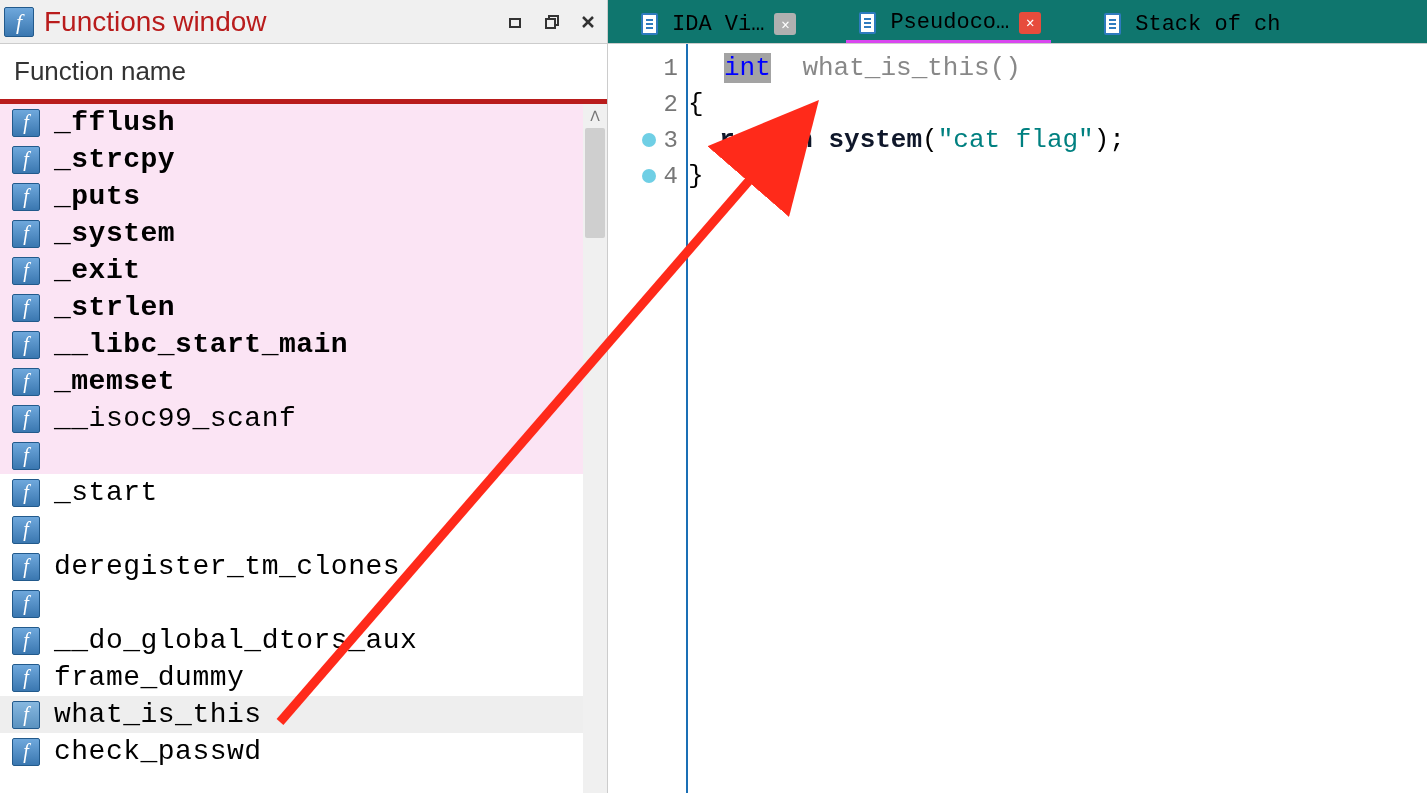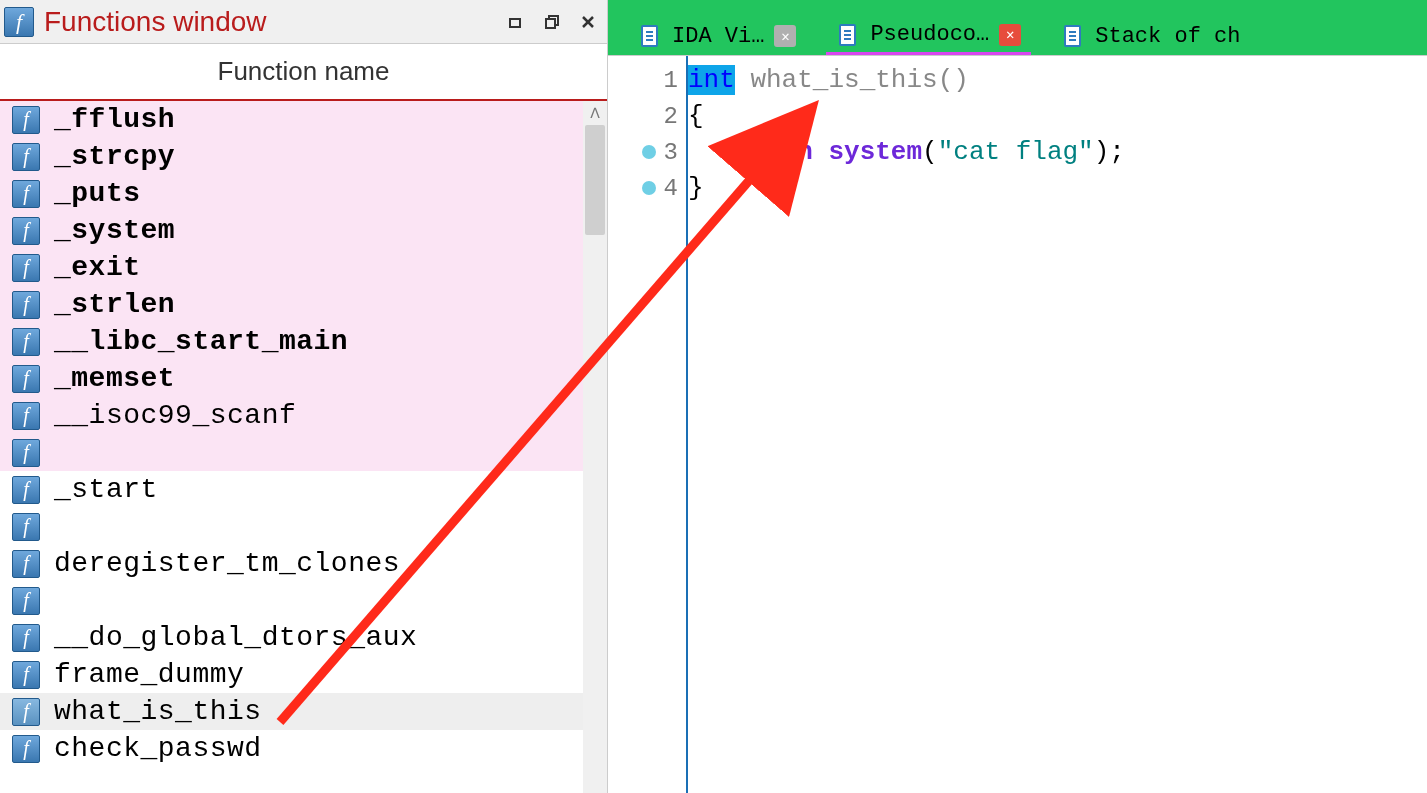--- a/index.html
+++ b/index.html
@@ -58,23 +58,22 @@
     color: #333;
     margin-left: 6px;
     cursor: pointer;
   }
   .titlebar-btn svg { width: 16px; height: 16px; }
   .column-header {
     font-family: Arial, sans-serif;
     font-size: 26px;
     color: #333;
     padding: 12px 14px 12px 14px;
-    border-bottom: 2px solid #b91c1c;
+    border-bottom: 5px solid #b91c1c;
     position: relative;
-    text-align: center;
   }
   .function-list-wrap {
     flex: 1;
     position: relative;
     overflow: hidden;
   }
   .function-list {
     display: flex;
     flex-direction: column;
   }
@@ -127,25 +126,25 @@
     border-radius: 2px;
   }
   .right-panel {
     flex: 1;
     display: flex;
     flex-direction: column;
   }
   .tabbar {
     display: flex;
     align-items: flex-end;
-    height: 56px;
-    background: #22c55e;
+    height: 44px;
+    background: #0f766e;
     border-bottom: 1px solid #ccc;
     padding-left: 20px;
-    gap: 20px;
+    gap: 40px;
   }
   .tab {
     display: flex;
     align-items: center;
     height: 38px;
     padding: 0 10px;
     cursor: pointer;
     position: relative;
   }
   .tab.active {
@@ -211,23 +210,23 @@
     flex: 1;
     padding-top: 6px;
     font-family: "Courier New", monospace;
     font-size: 26px;
     line-height: 36px;
   }
   .code-line {
     height: 36px;
     white-space: pre;
   }
-  .hl-int { background: #0ea5e9; color: #0000ff; }
-  .c-gray { color: #888; }
-  .c-blue { color: #6d28d9; font-weight: bold; font-family: Liberation Mono, monospace; }
+  .hl-int { background: #a3a3a3; color: #0000ff; margin-left: 36px; }
+  .c-gray { color: #888; padding-left: 16px; }
+  .c-blue { color: #0f172a; font-weight: bold; font-family: Liberation Mono, monospace; }
   .c-green { color: #008080; }
   .arrow-svg {
     position: absolute;
     pointer-events: none;
     z-index: 50;
   }
 </style>
 </head>
 <body>
 

